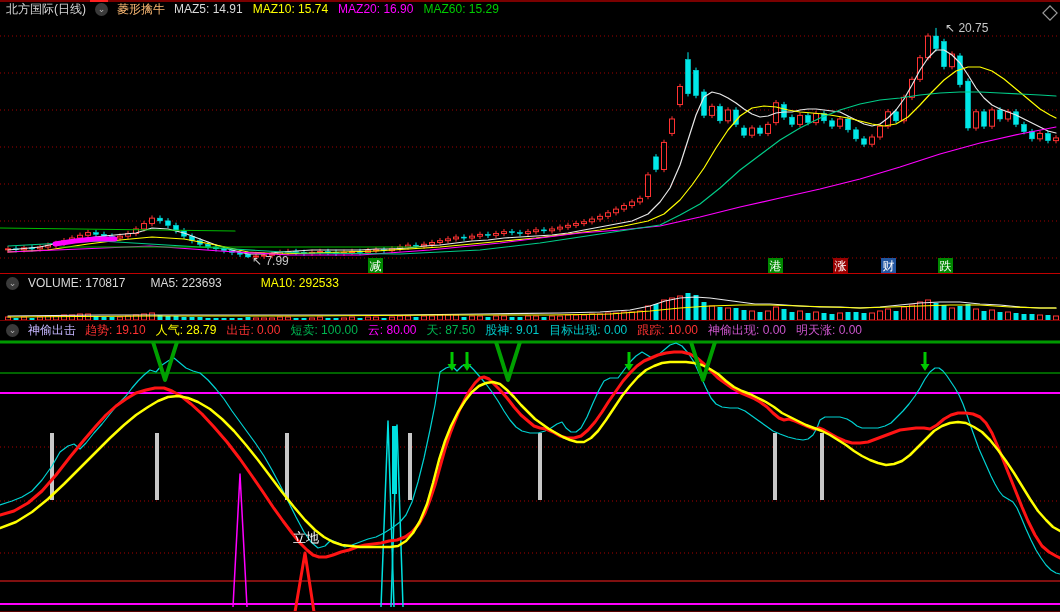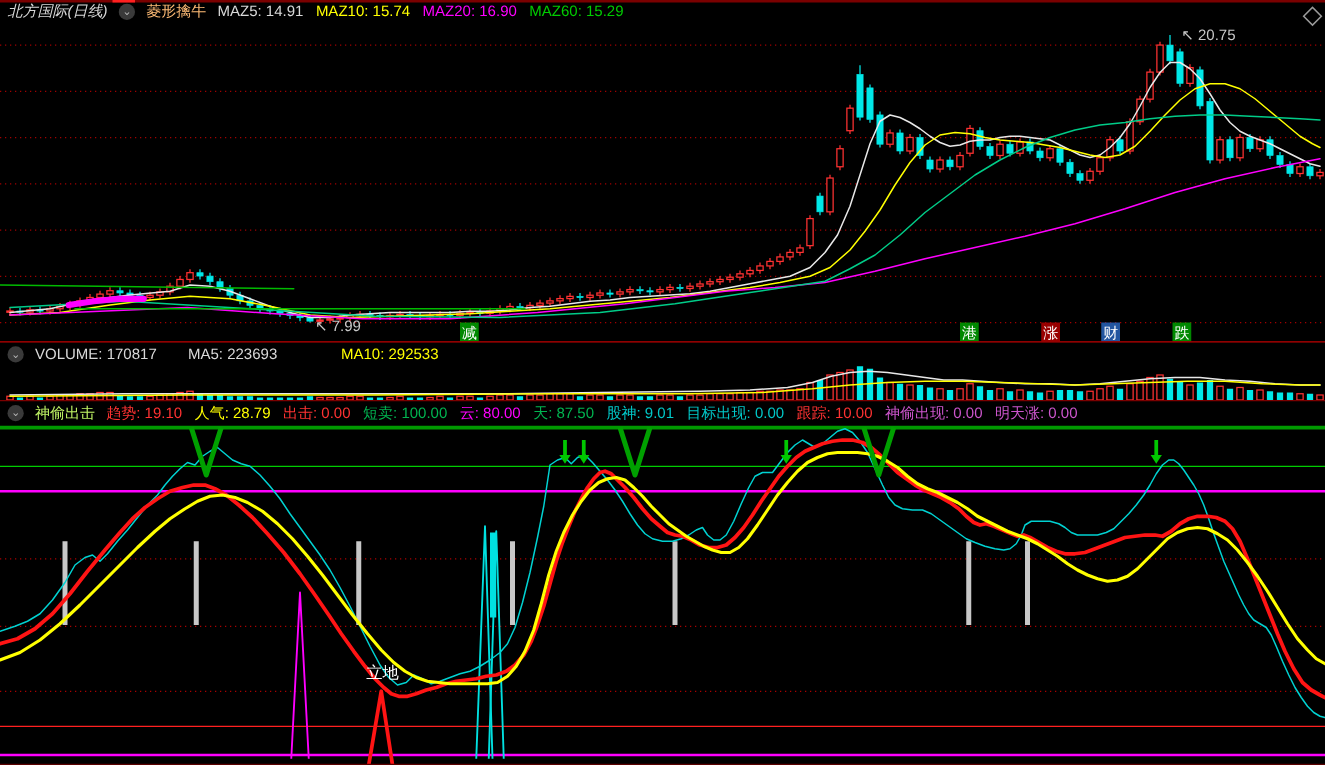--- a/index.html
+++ b/index.html
@@ -15,21 +15,21 @@
 </style>
 </head>
 <body>
 
 <div id="app">
 
   <div class="sep" style="top:0;height:2px;background:#7a0000;z-index:6;"></div>
   <div style="position:absolute;top:0;left:90px;width:18px;height:2px;background:#ff2020;z-index:7;"></div>
 
   <div class="hdr" id="hdr-main" style="top:1px;">
-    <span style="color:#d9d9d9;font-style:italic;">北方国际(日线)</span>
+    <span style="color:#d9d9d9;">北方国际(日线)</span>
     <span class="chev">⌄</span>
     <span style="color:#fdba74;">菱形擒牛</span>
     <span id="main-legend"><span class="legend-item" style="color: rgb(217, 217, 217); margin-right: 10px;">MAZ5: 14.91</span><span class="legend-item" style="color: rgb(255, 255, 0); margin-right: 10px;">MAZ10: 15.74</span><span class="legend-item" style="color: rgb(255, 0, 255); margin-right: 10px;">MAZ20: 16.90</span><span class="legend-item" style="color: rgb(0, 204, 0); margin-right: 10px;">MAZ60: 15.29</span></span>
   </div>
 
   <svg id="svg-main" width="1060" height="275" style="top:0;z-index:1;">
       <line x1="0" y1="36" x2="1060" y2="36" stroke="#a00000" stroke-width="1" stroke-dasharray="1,3"></line>
       <line x1="0" y1="73" x2="1060" y2="73" stroke="#a00000" stroke-width="1" stroke-dasharray="1,3"></line>
       <line x1="0" y1="110" x2="1060" y2="110" stroke="#a00000" stroke-width="1" stroke-dasharray="1,3"></line>
       <line x1="0" y1="147" x2="1060" y2="147" stroke="#a00000" stroke-width="1" stroke-dasharray="1,3"></line>
@@ -451,21 +451,21 @@
       <text x="882.5" y="270" fill="#fff" font-size="12px" font-family="&quot;Liberation Sans&quot;,sans-serif">财</text>
       <rect x="938" y="258" width="15" height="15" fill="#008800"></rect>
       <text x="939.5" y="270" fill="#fff" font-size="12px" font-family="&quot;Liberation Sans&quot;,sans-serif">跌</text>
       <rect x="-5" y="-5" width="10.01" height="10.01" fill="none" stroke="#9a9a9a" stroke-width="1.2" transform="translate(1050,13) rotate(45)"></rect>
     </svg>
 
   <div class="sep" style="top:273px;height:1px;background:#c00000;z-index:4;"></div>
 
   <div class="hdr" id="hdr-vol" style="top:275px;">
     <span class="chev">⌄</span>
-    <span id="vol-legend"><span class="legend-item" style="color: rgb(217, 217, 217); margin-right: 25px;">VOLUME: 170817</span><span class="legend-item" style="color: rgb(217, 217, 217); margin-right: 22px;">MA5: 223693</span><span class="legend-item" style="color: rgb(255, 255, 0); margin-right: 10px; margin-left: 29px;">MA10: 292533</span></span>
+    <span id="vol-legend"><span class="legend-item" style="color: rgb(217, 217, 217); margin-right: 25px;">VOLUME: 170817</span><span class="legend-item" style="color: rgb(217, 217, 217); margin-right: 10px;">MA5: 223693</span><span class="legend-item" style="color: rgb(255, 255, 0); margin-right: 10px; margin-left: 29px;">MA10: 292533</span></span>
   </div>
 
   <svg id="svg-vol" width="1060" height="30" style="top:291px;z-index:1;">
       <rect x="5.5" y="26" width="5" height="3" fill="#000" stroke="#ff3232" stroke-width="1"></rect>
       <rect x="13.5" y="27" width="5" height="2" fill="#00e8e8"></rect>
       <rect x="21.5" y="26" width="5" height="3" fill="#000" stroke="#ff3232" stroke-width="1"></rect>
       <rect x="29.5" y="27" width="5" height="2" fill="#00e8e8"></rect>
       <rect x="37.5" y="26" width="5" height="3" fill="#000" stroke="#ff3232" stroke-width="1"></rect>
       <rect x="45.5" y="25" width="5" height="4" fill="#000" stroke="#ff3232" stroke-width="1"></rect>
       <rect x="53.5" y="25" width="5" height="4" fill="#000" stroke="#ff3232" stroke-width="1"></rect>
@@ -595,21 +595,21 @@
       <rect x="1045.5" y="24" width="5" height="5" fill="#00e8e8"></rect>
       <rect x="1053.5" y="25" width="5" height="4" fill="#000" stroke="#ff3232" stroke-width="1"></rect>
       <polyline points="8,25 100,24 200,24 300,24 400,24 480,23 560,22 600,21 630,19 650,15 665,10 680,7 695,6 710,7 725,9 740,11 755,13 770,13 785,14 800,15 820,16 840,16 860,17 880,16 900,14 920,12 940,11 960,11 980,13 1000,14 1020,16 1040,17 1056,17" fill="none" stroke="#e8e8e8" stroke-width="1.2" stroke-linejoin="round" stroke-linecap="round"></polyline>
       <polyline points="8,26 150,25 300,25 450,24 550,24 610,23 650,20 680,17 710,15 740,14 770,14 800,15 830,16 860,17 890,16 920,15 950,14 980,14 1010,16 1040,17 1056,17" fill="none" stroke="#ffff00" stroke-width="1.2" stroke-linejoin="round" stroke-linecap="round"></polyline>
     </svg>
 
   <div class="sep" style="top:320px;height:1px;background:#7a0000;z-index:4;"></div>
 
   <div class="hdr" id="hdr-ind" style="top:322px;">
     <span class="chev">⌄</span>
-    <span style="color:#bef264;">神偷出击</span>
+    <span style="color:#c4b5fd;">神偷出击</span>
     <span id="ind-legend"><span class="legend-item" style="color: rgb(255, 50, 50); margin-right: 10px;">趋势: 19.10</span><span class="legend-item" style="color: rgb(255, 255, 0); margin-right: 10px;">人气: 28.79</span><span class="legend-item" style="color: rgb(255, 50, 50); margin-right: 10px;">出击: 0.00</span><span class="legend-item" style="color: rgb(0, 180, 80); margin-right: 10px;">短卖: 100.00</span><span class="legend-item" style="color: rgb(255, 0, 255); margin-right: 10px;">云: 80.00</span><span class="legend-item" style="color: rgb(0, 180, 80); margin-right: 10px;">天: 87.50</span><span class="legend-item" style="color: rgb(0, 200, 200); margin-right: 10px;">股神: 9.01</span><span class="legend-item" style="color: rgb(0, 200, 200); margin-right: 10px;">目标出现: 0.00</span><span class="legend-item" style="color: rgb(255, 50, 50); margin-right: 10px;">跟踪: 10.00</span><span class="legend-item" style="color: rgb(204, 85, 204); margin-right: 10px;">神偷出现: 0.00</span><span class="legend-item" style="color: rgb(204, 85, 204); margin-right: 10px;">明天涨: 0.00</span></span>
   </div>
 
   <svg id="svg-ind" width="1060" height="274" style="top:338px;z-index:1;">
       <line x1="0" y1="4" x2="1060" y2="4" stroke="#009900" stroke-width="3"></line>
       <line x1="0" y1="35" x2="1060" y2="35" stroke="#00cc00" stroke-width="1"></line>
       <line x1="0" y1="55" x2="1060" y2="55" stroke="#ff00ff" stroke-width="2"></line>
       <line x1="0" y1="109" x2="1060" y2="109" stroke="#aa0000" stroke-width="1" stroke-dasharray="1,3"></line>
       <line x1="0" y1="163" x2="1060" y2="163" stroke="#aa0000" stroke-width="1" stroke-dasharray="1,3"></line>
       <line x1="0" y1="215" x2="1060" y2="215" stroke="#aa0000" stroke-width="1" stroke-dasharray="1,3"></line>

